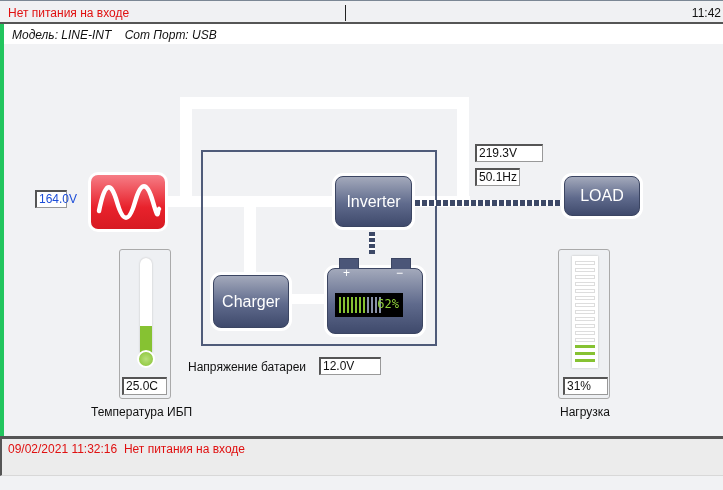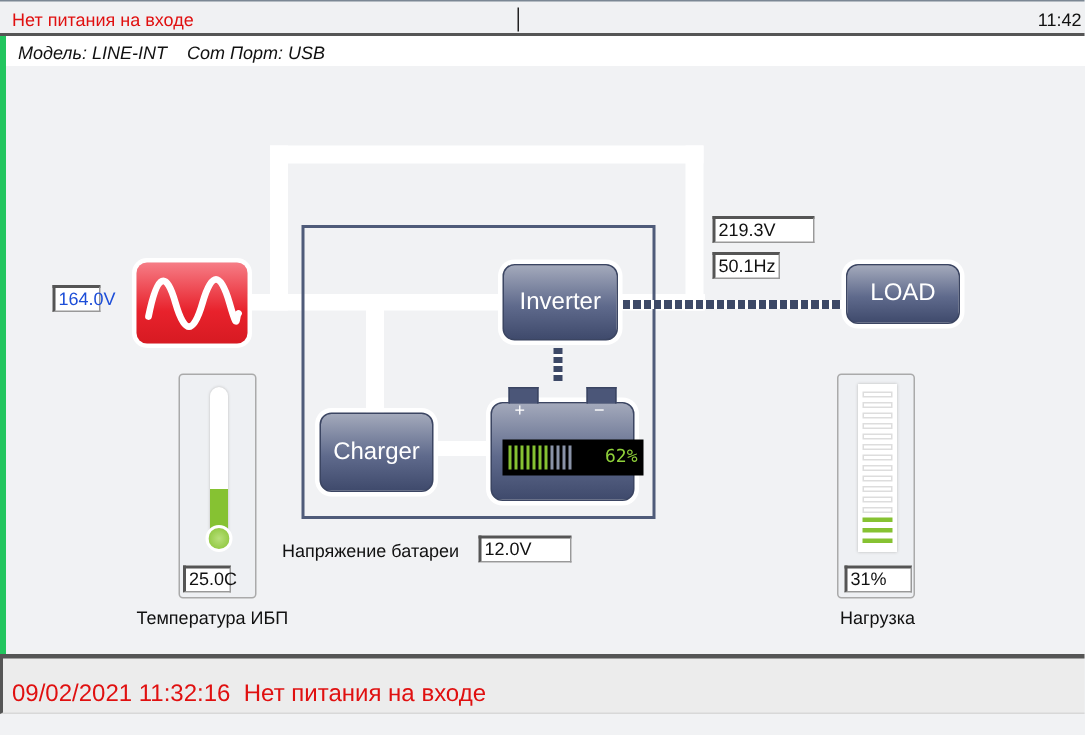--- a/index.html
+++ b/index.html
@@ -13,27 +13,27 @@
   .info-text { position: absolute; left: 8px; top: 4px; font-size: 12px; }
   .w { position: absolute; background: #fff; }
   .frame { position: absolute; left: 201px; top: 150px; width: 236px; height: 196px; border: 2px solid #4f5b79; }
   .blk { position: absolute; border-radius: 8px; border: 1px solid #3b4562; background: linear-gradient(#a3a9bb, #5f6a8c 55%, #3f4a6c); color: #fff; font-size: 16px; display: flex; align-items: center; justify-content: center; box-shadow: 0 0 0 3px #fff; }
   .dots-h { position: absolute; height: 6px; background: repeating-linear-gradient(90deg, #3d4967 0 5px, #fff 5px 7px); }
   .dots-v { position: absolute; width: 6px; background: repeating-linear-gradient(180deg, #3d4967 0 4px, #fff 4px 6px); }
   .valbox { position: absolute; height: 18px; background: #fff; border: 1px solid #999; border-left: 2px solid #555; border-top: 2px solid #555; font-size: 12px; padding-left: 2px; line-height: 14px; }
   .sine { position: absolute; left: 91px; top: 175px; width: 74px; height: 54px; border-radius: 7px; background: linear-gradient(#f67d86, #e8222c 60%, #d71a22); box-shadow: 0 0 0 3px #fff; }
   .battery { position: absolute; left: 327px; top: 268px; width: 96px; height: 66px; border-radius: 8px; background: linear-gradient(#a3a9bb, #5f6a8c 55%, #3f4a6c); border: 1px solid #3b4562; box-shadow: 0 0 0 3px #fff; }
   .term { position: absolute; top: -11px; width: 20px; height: 11px; background: #4b5678; border: 1px solid #3b4562; border-bottom: none; }
-  .bat-disp { position: absolute; left: 7px; top: 24px; width: 94px; height: 24px; background: #000; }
+  .bat-disp { position: absolute; left: 7px; top: 24px; width: 68px; height: 24px; background: #000; }
   .bat-bar { position: absolute; top: 4px; width: 2px; height: 16px; }
   .bat-pct { position: absolute; right: 4px; top: 4px; color: #8fd13a; font-family: "DejaVu Sans Mono", monospace; font-size: 12px; }
   .gauge-frame { position: absolute; border: 1px solid #aaa; border-radius: 3px; background: #eef0f3; }
   .label { position: absolute; font-size: 12px; }
   .logbar { position: absolute; left: 0; top: 436px; width: 723px; height: 40px; background: #ececec; border-top: 3px solid #555; border-left: 2px solid #555; border-bottom: 1px solid #d8d8d8; }
-  .log-line { position: absolute; left: 6px; font-size: 16px; white-space: pre; margin-top: 12px; }
+  .log-line { position: absolute; left: 6px; font-size: 12px; white-space: pre; }
 </style>
 </head>
 <body>
 
 <div class="statusbar">
   <span class="status-text">Нет питания на входе</span>
   <span class="status-div"></span>
   <span class="status-time">11:42</span>
 </div>
 
@@ -95,21 +95,21 @@
 
 <span class="label" style="left:188px;top:360px;">Напряжение батареи</span>
 <div class="valbox" style="left:319px;top:357px;width:62px;">12.0V</div>
 
 <div class="gauge-frame" style="left:119px;top:249px;width:52px;height:150px;">
   <div style="position:absolute;left:20px;top:8px;width:12px;height:108px;background:#fff;border-radius:6px;box-shadow:0 0 2px #bbb;">
     <div id="temp-fill" style="position: absolute; left: 0px; bottom: 4px; width: 12px; background: rgb(134, 194, 50); height: 36px;"></div>
   </div>
   <div style="position:absolute;left:17px;top:100px;width:18px;height:18px;border-radius:50%;background:radial-gradient(#b8e07a,#86c232);border:2px solid #fff;"></div>
 </div>
-<div class="valbox" style="left:122px;top:377px;width:32px;">25.0C</div>
+<div class="valbox" style="left:122px;top:377px;width:45px;">25.0C</div>
 <span class="label" style="left:91px;top:405px;">Температура ИБП</span>
 
 <div class="gauge-frame" style="left:558px;top:249px;width:52px;height:150px;">
   <div id="load-bars" style="position:absolute;left:13px;top:6px;width:26px;height:112px;background:#fff;box-shadow:0 0 2px #bbb;">
       <div style="position: absolute; left: 3px; width: 20px; height: 4px; top: 5px; border: 1px solid rgb(221, 221, 221); background: rgb(255, 255, 255);"></div>
       <div style="position: absolute; left: 3px; width: 20px; height: 4px; top: 12px; border: 1px solid rgb(221, 221, 221); background: rgb(255, 255, 255);"></div>
       <div style="position: absolute; left: 3px; width: 20px; height: 4px; top: 19px; border: 1px solid rgb(221, 221, 221); background: rgb(255, 255, 255);"></div>
       <div style="position: absolute; left: 3px; width: 20px; height: 4px; top: 26px; border: 1px solid rgb(221, 221, 221); background: rgb(255, 255, 255);"></div>
       <div style="position: absolute; left: 3px; width: 20px; height: 4px; top: 33px; border: 1px solid rgb(221, 221, 221); background: rgb(255, 255, 255);"></div>
       <div style="position: absolute; left: 3px; width: 20px; height: 4px; top: 40px; border: 1px solid rgb(221, 221, 221); background: rgb(255, 255, 255);"></div>

